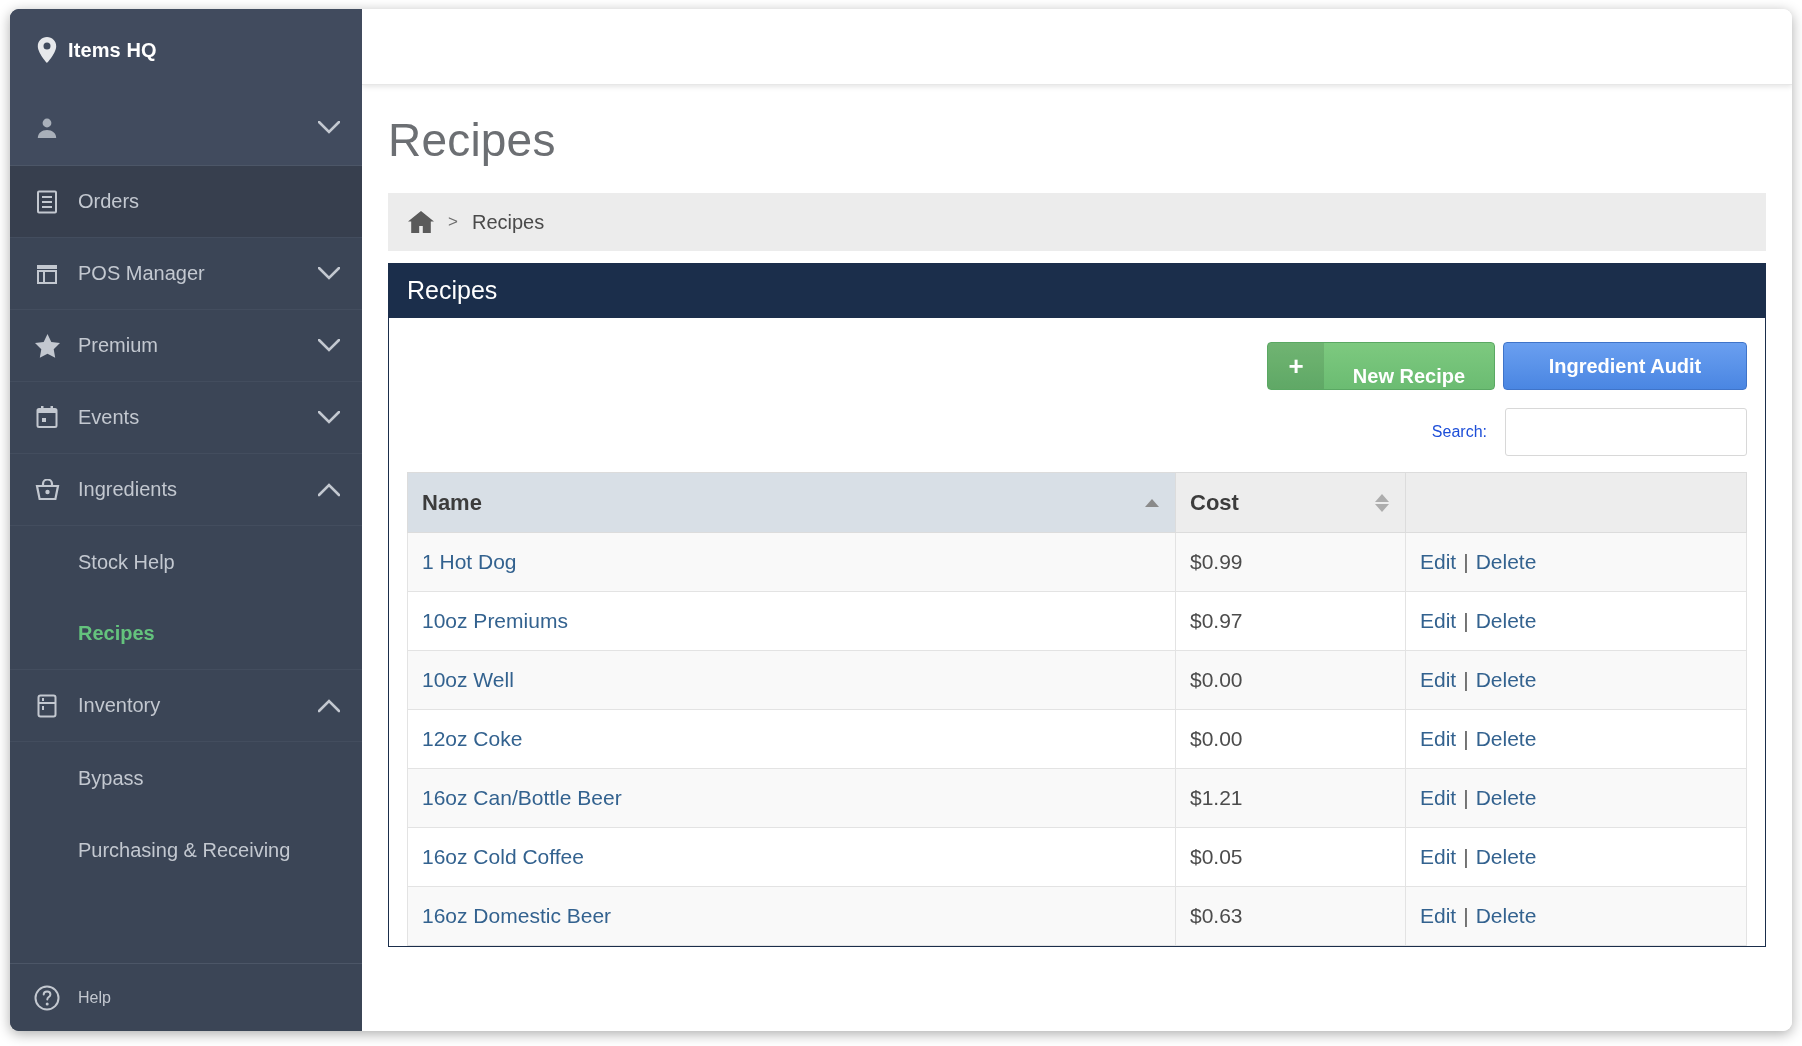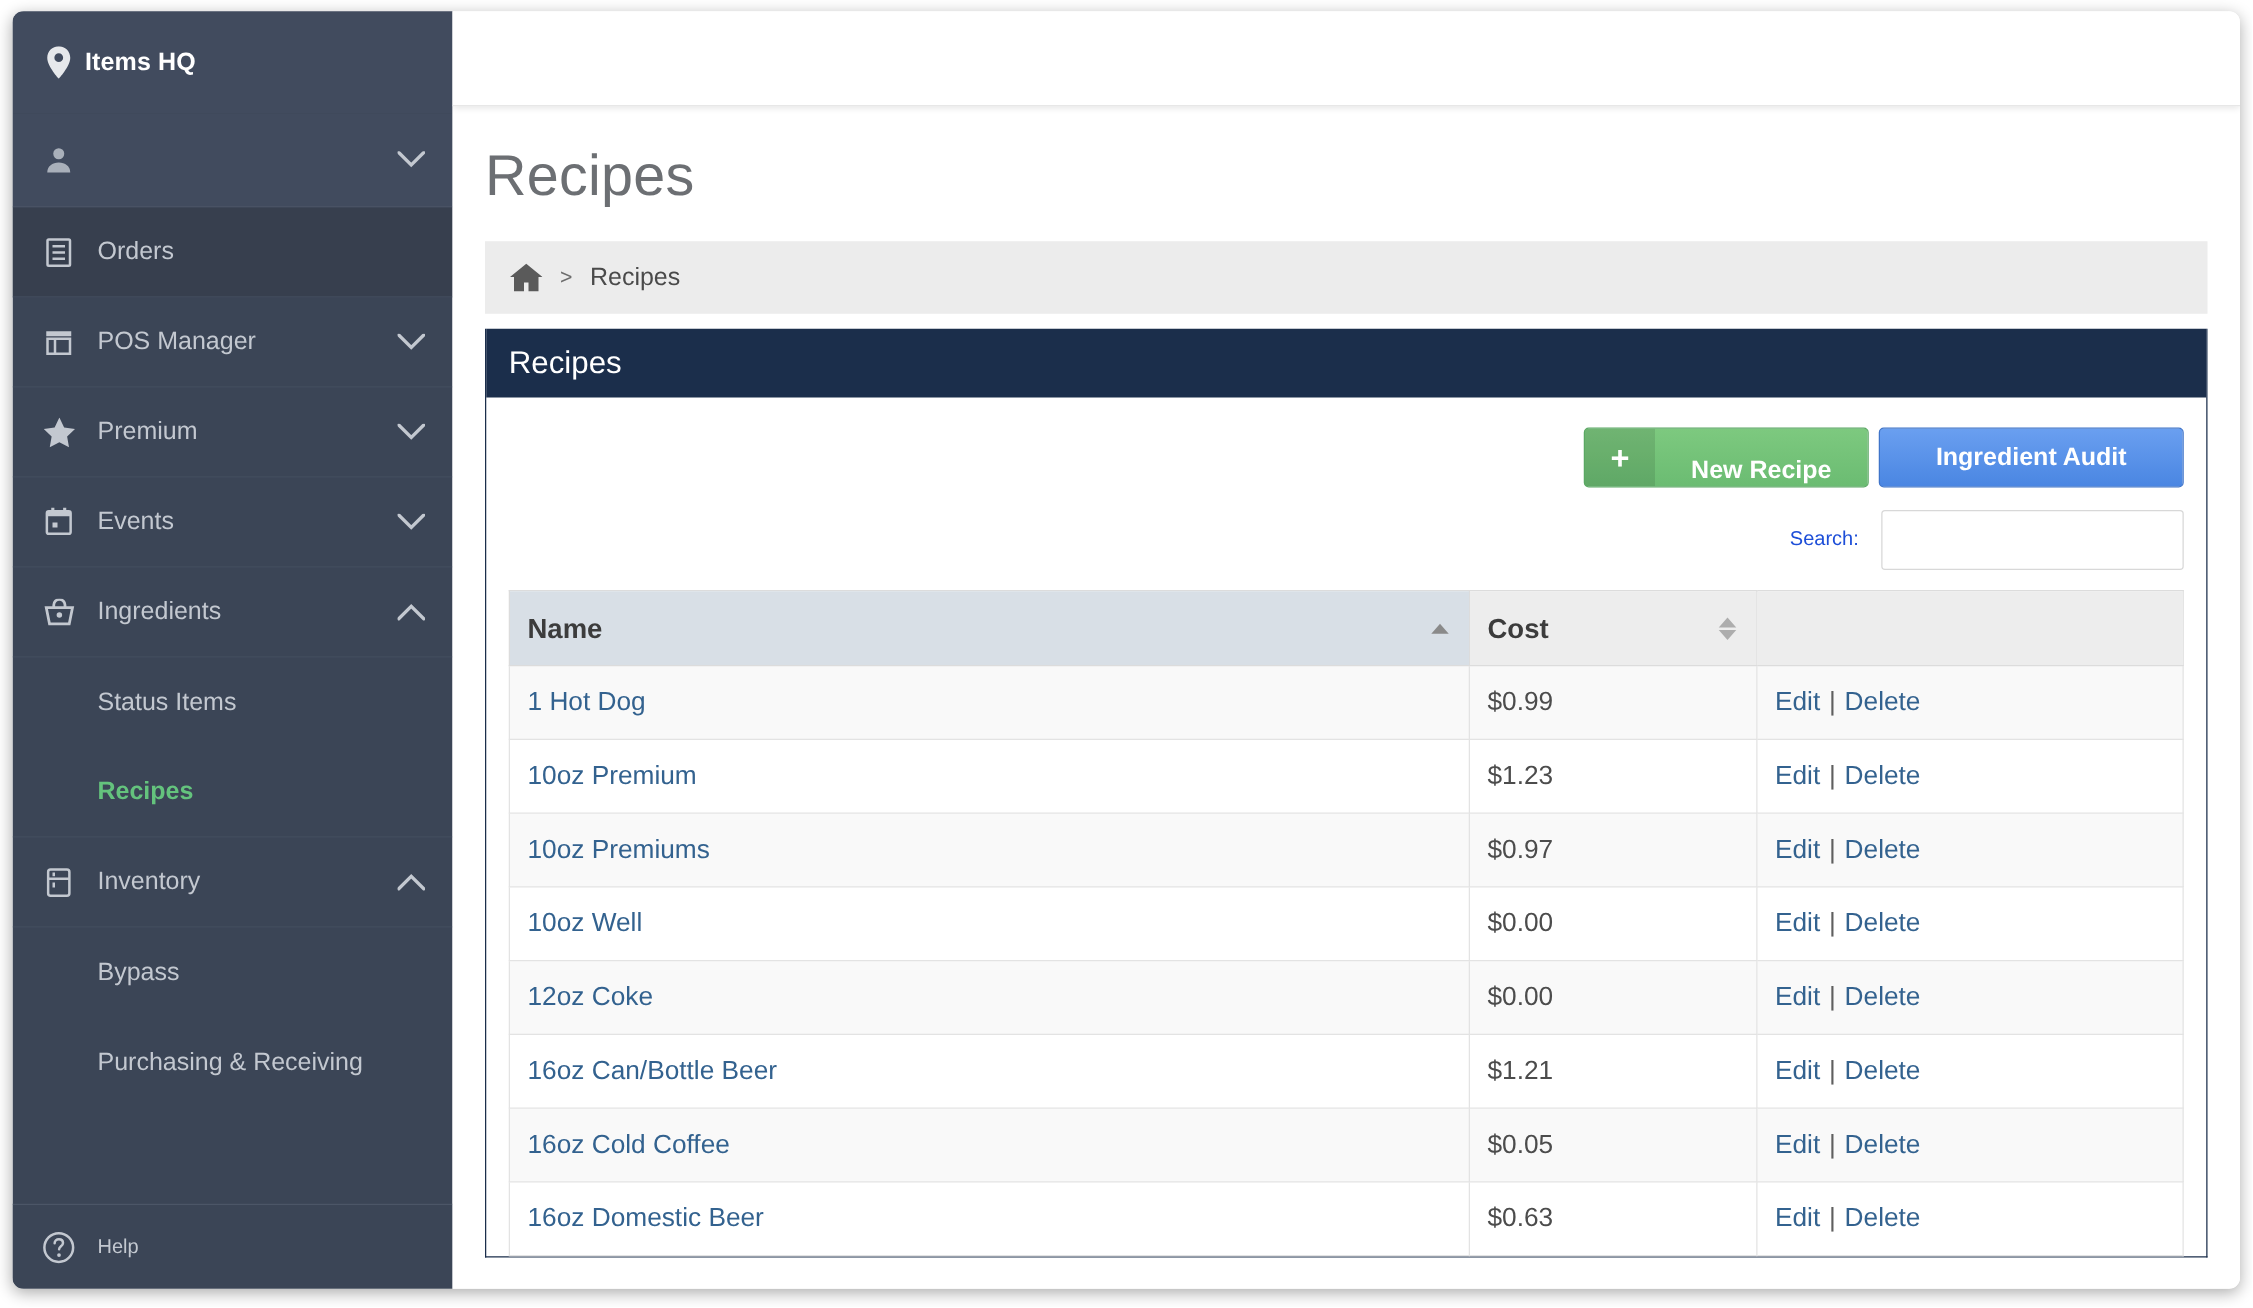--- a/index.html
+++ b/index.html
@@ -388,21 +388,21 @@
       </span>
       <span class="lbl">Ingredients</span>
       <span class="caret">
         <svg width="22" height="14" viewBox="0 0 22 14">
               <path d="M1 12L11 2l10 10" stroke="#c3c8d0" stroke-width="2.6" fill="none" stroke-linecap="round"></path>
             </svg>
       </span>
     </div>
 
     <div class="sub-item">
-      <span>Status Items</span>
+      <span>Stock Help</span>
     </div>
     <div class="sub-item sel bordered">
       <span>Recipes</span>
     </div>
 
     <div class="nav-item">
       <span class="ico">
         <svg width="20" height="24" viewBox="0 0 20 24">
               <rect x="1.5" y="1.5" width="17" height="21" rx="2" fill="none" stroke="#c3c8d0" stroke-width="2"></rect>
               <path d="M1.5 9h17" stroke="#c3c8d0" stroke-width="2"></path>
@@ -494,25 +494,20 @@
                 </th>
               </tr>
             </thead>
             <tbody id="tbody">
                   <tr>
                     <td><a class="lnk">1 Hot Dog</a></td>
                     <td>$0.99</td>
                     <td><a class="lnk">Edit</a><span class="pipe">|</span><a class="lnk">Delete</a></td>
                   </tr>
                   <tr>
-                    <td><a class="lnk">10oz Premium</a></td>
-                    <td>$1.23</td>
-                    <td><a class="lnk">Edit</a><span class="pipe">|</span><a class="lnk">Delete</a></td>
-                  </tr>
-                  <tr>
                     <td><a class="lnk">10oz Premiums</a></td>
                     <td>$0.97</td>
                     <td><a class="lnk">Edit</a><span class="pipe">|</span><a class="lnk">Delete</a></td>
                   </tr>
                   <tr>
                     <td><a class="lnk">10oz Well</a></td>
                     <td>$0.00</td>
                     <td><a class="lnk">Edit</a><span class="pipe">|</span><a class="lnk">Delete</a></td>
                   </tr>
                   <tr>

